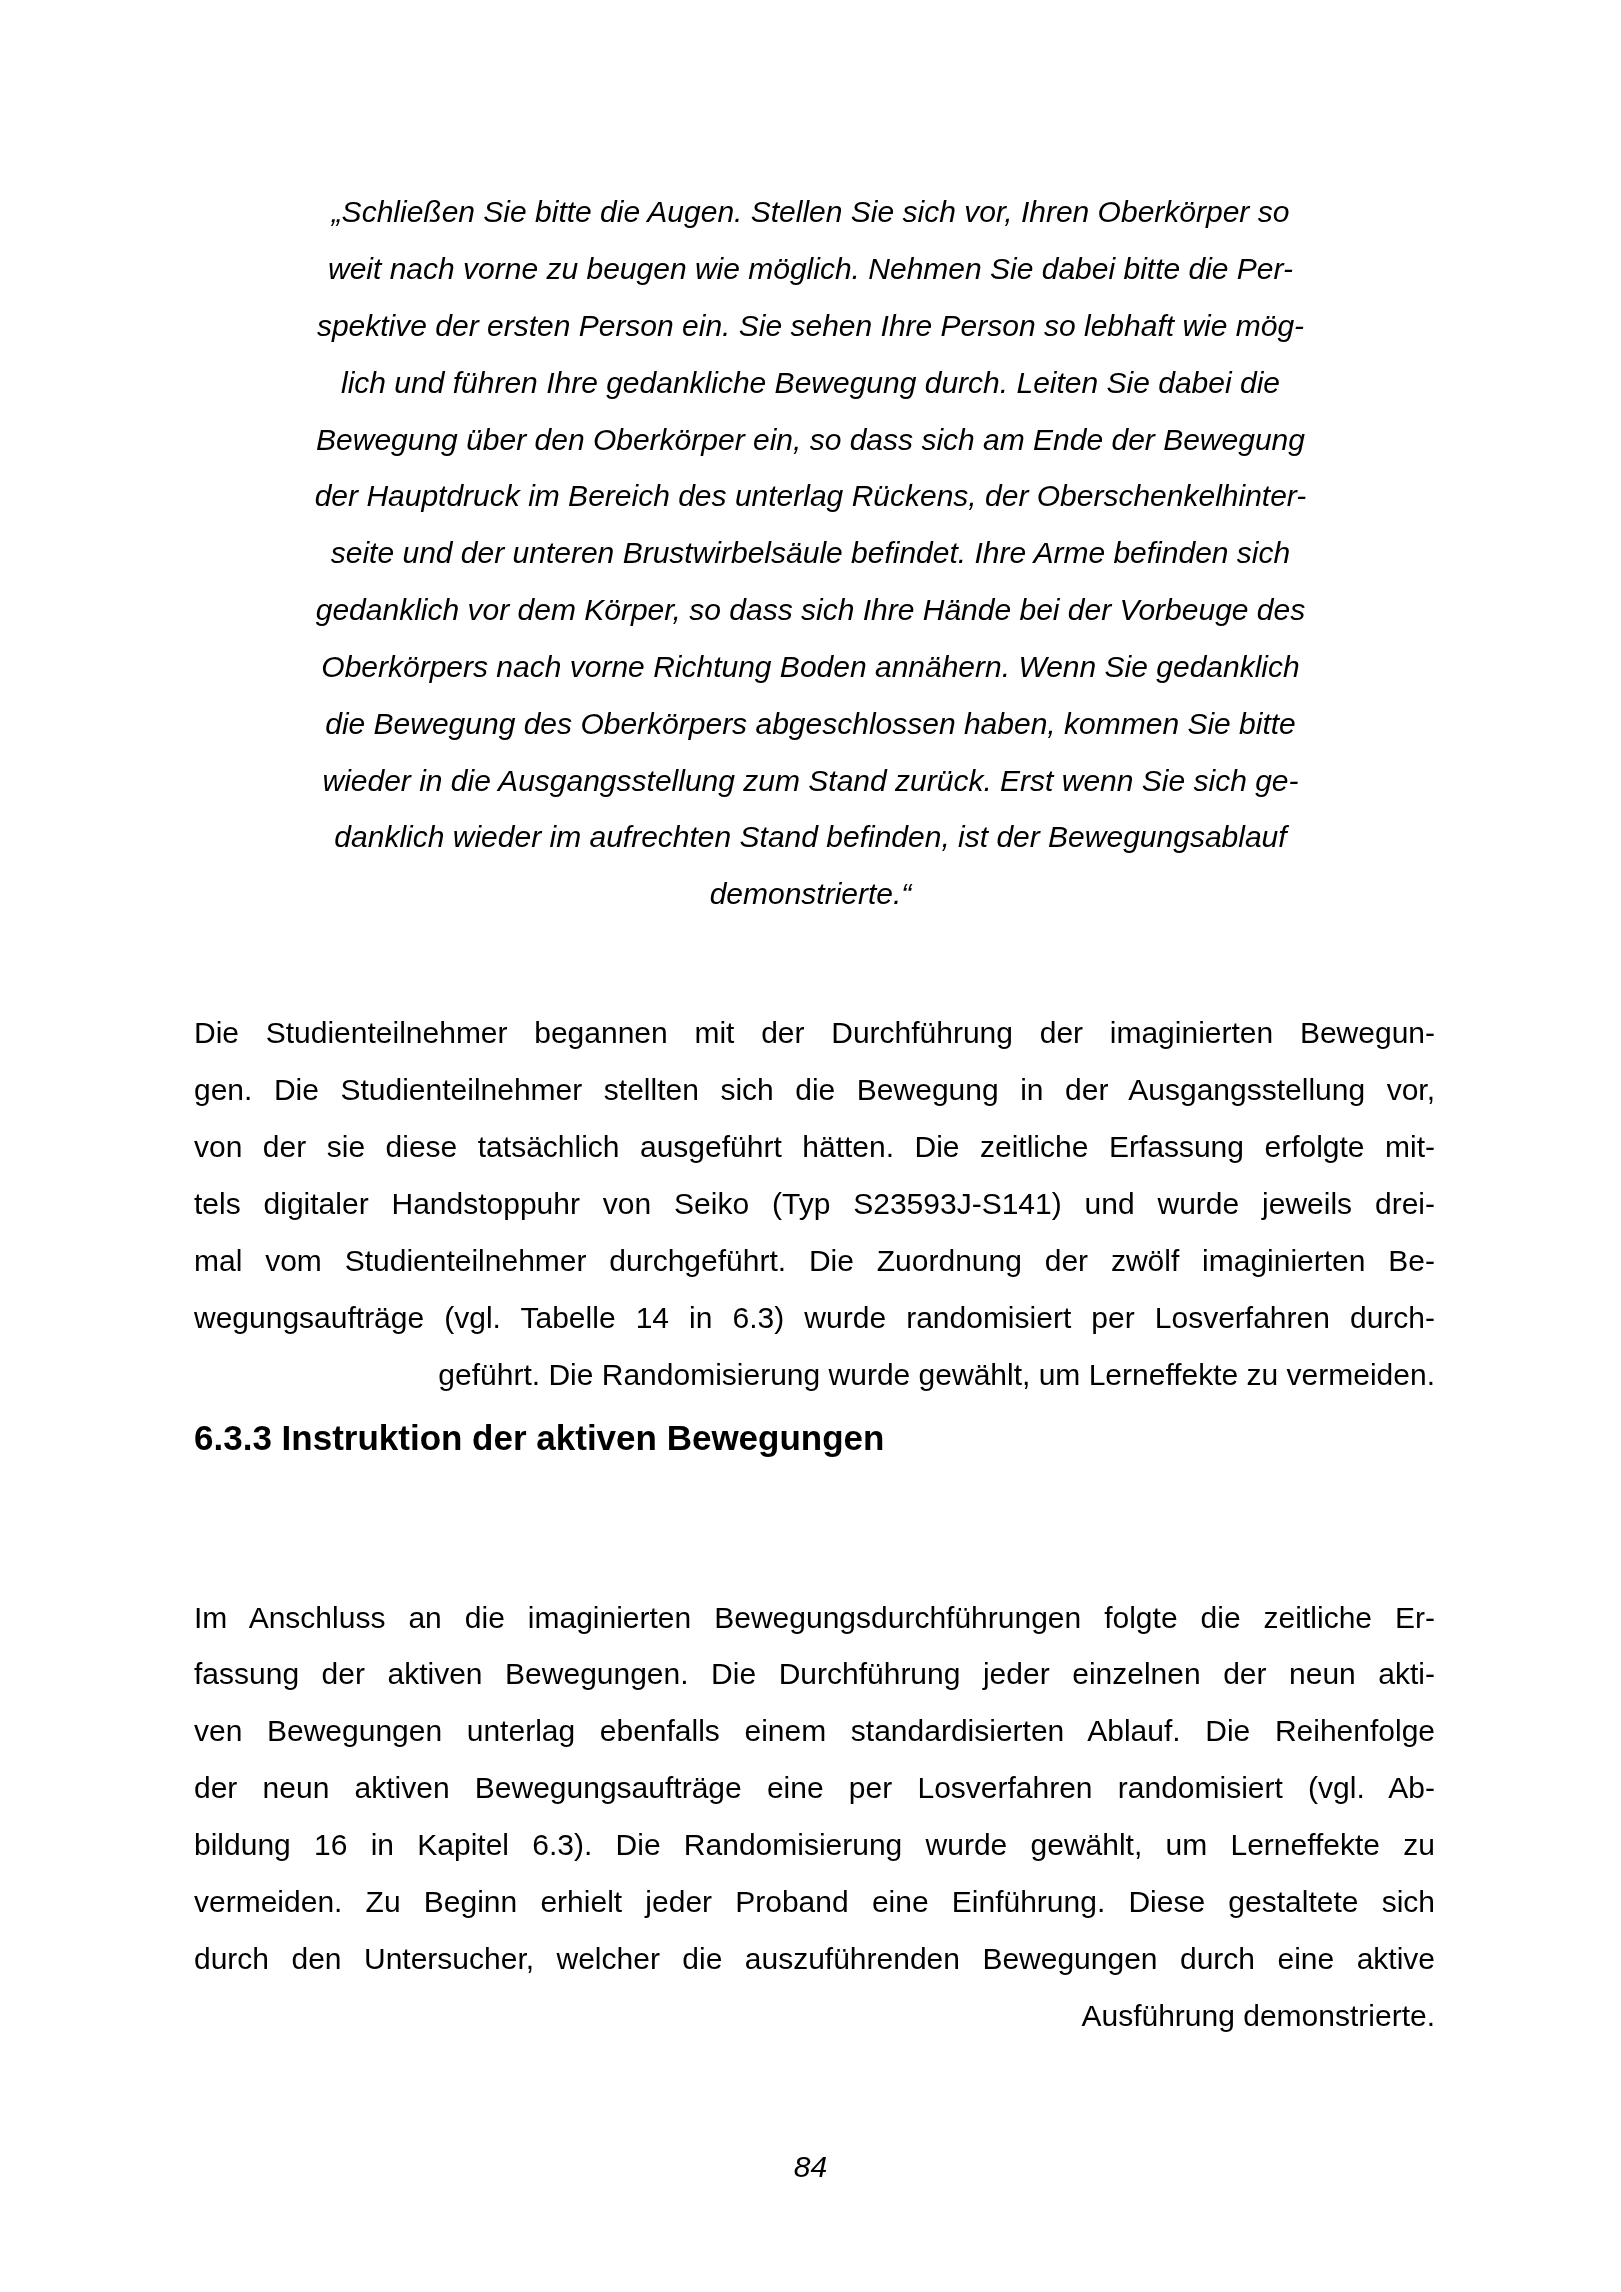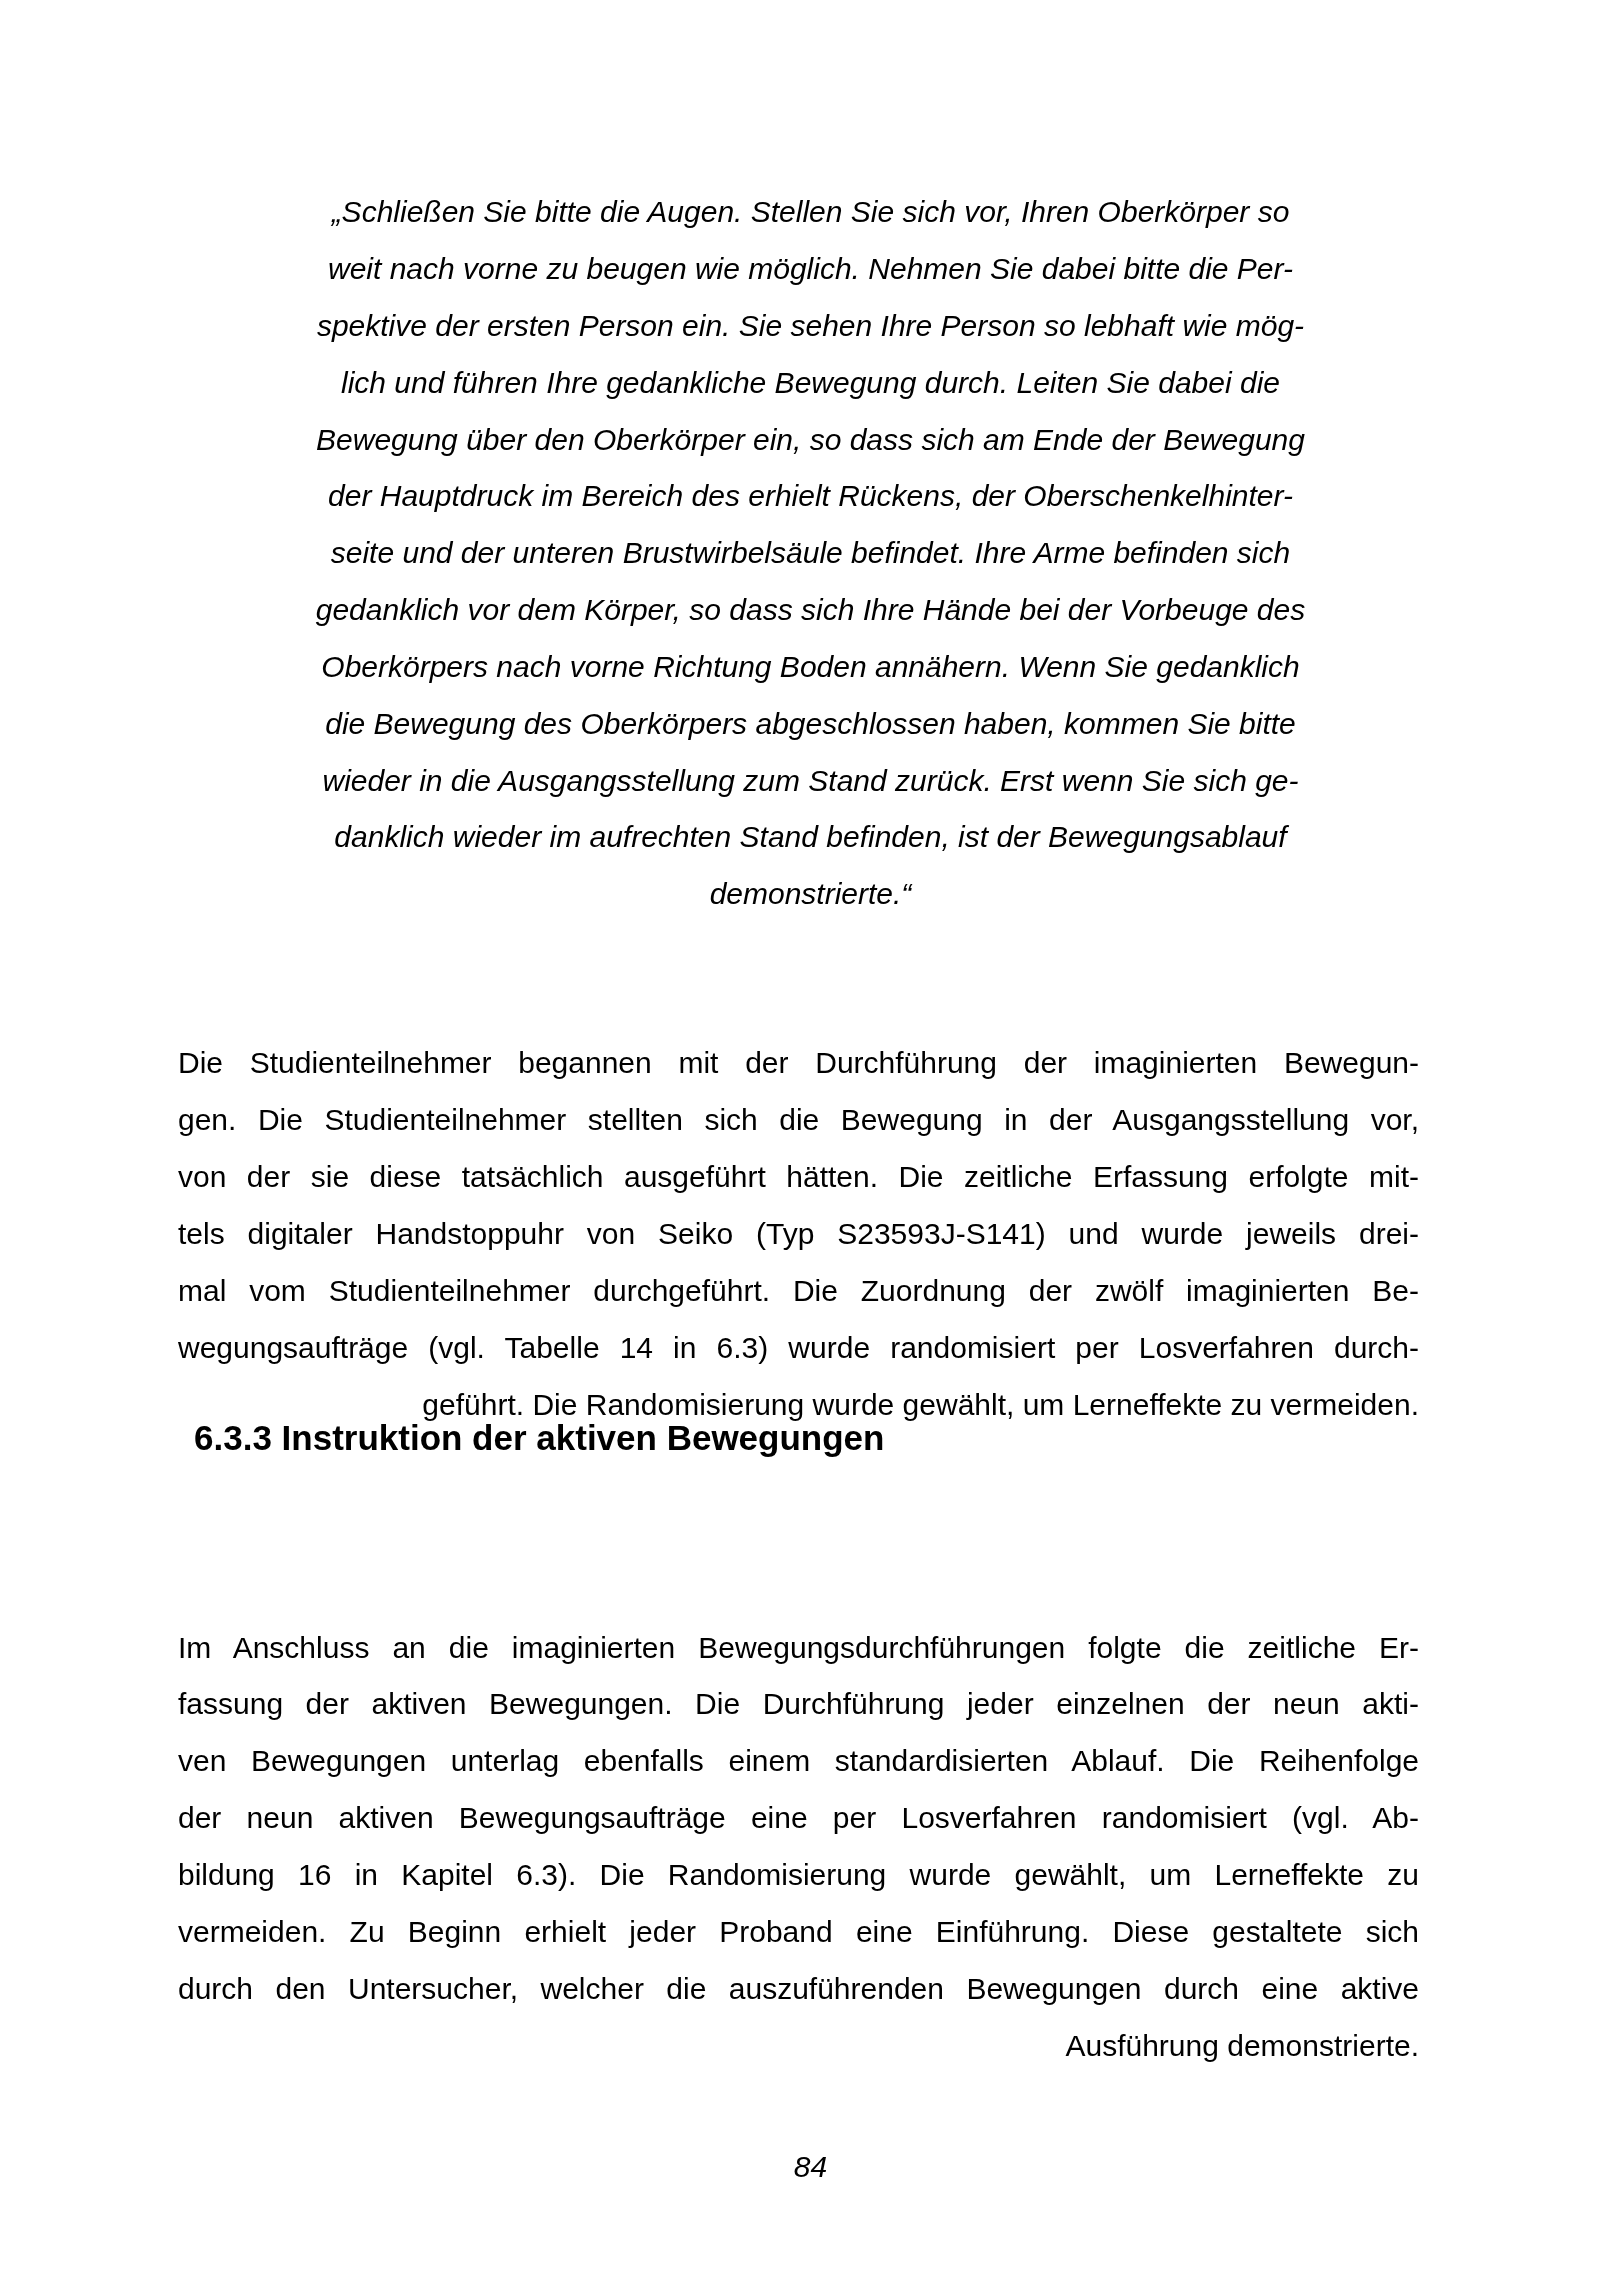--- a/index.html
+++ b/index.html
@@ -1,37 +1,37 @@
 <!DOCTYPE html>
 <html><head>
 <meta charset="utf-8">
 <style>
   html, body { margin: 0; padding: 0; background: #ffffff; }
   body { width: 1621px; height: 2293px; position: relative; overflow: hidden;
          font-family: "Liberation Sans", sans-serif; color: #000; }
   .page { position: absolute; left: 0; top: 0; width: 1621px; height: 2161px; }
   .line { position: absolute; white-space: nowrap; font-size: 30px; line-height: 39px; text-align: right; }
   .quote .line { font-style: italic; left: 0; width: 1621px; text-align: center; }
-  .body-line { left: 178px; width: 1241px; margin-top: 30px; }
+  .body-line { left: 194px; width: 1241px; }
   .justify { text-align: justify; text-align-last: justify; }
   .heading { position: absolute; left: 194px; font-weight: bold; font-size: 35px; line-height: 43px; white-space: nowrap; }
   .page-number { position: absolute; left: 0; width: 1621px; text-align: center; font-size: 30px; line-height: 39px; font-style: italic; }
 </style>
 </head>
 <body>
 
 <div class="page">
 
   <div class="quote">
     <div class="line" style="top:192px">„Schließen Sie bitte die Augen. Stellen Sie sich vor, Ihren Oberkörper so</div>
     <div class="line" style="top:249px">weit nach vorne zu beugen wie möglich. Nehmen Sie dabei bitte die Per-</div>
     <div class="line" style="top:306px">spektive der ersten Person ein. Sie sehen Ihre Person so lebhaft wie mög-</div>
     <div class="line" style="top:363px">lich und führen Ihre gedankliche Bewegung durch. Leiten Sie dabei die</div>
     <div class="line" style="top:420px">Bewegung über den Oberkörper ein, so dass sich am Ende der Bewegung</div>
-    <div class="line" style="top:476px">der Hauptdruck im Bereich des erhielt Rückens, der Oberschenkelhinter-</div>
+    <div class="line" style="top:476px">der Hauptdruck im Bereich des unterlag Rückens, der Oberschenkelhinter-</div>
     <div class="line" style="top:533px">seite und der unteren Brustwirbelsäule befindet. Ihre Arme befinden sich</div>
     <div class="line" style="top:590px">gedanklich vor dem Körper, so dass sich Ihre Hände bei der Vorbeuge des</div>
     <div class="line" style="top:647px">Oberkörpers nach vorne Richtung Boden annähern. Wenn Sie gedanklich</div>
     <div class="line" style="top:704px">die Bewegung des Oberkörpers abgeschlossen haben, kommen Sie bitte</div>
     <div class="line" style="top:761px">wieder in die Ausgangsstellung zum Stand zurück. Erst wenn Sie sich ge-</div>
     <div class="line" style="top:817px">danklich wieder im aufrechten Stand befinden, ist der Bewegungsablauf</div>
     <div class="line" style="top:874px">demonstrierte.“</div>
   </div>
 
   <div>

